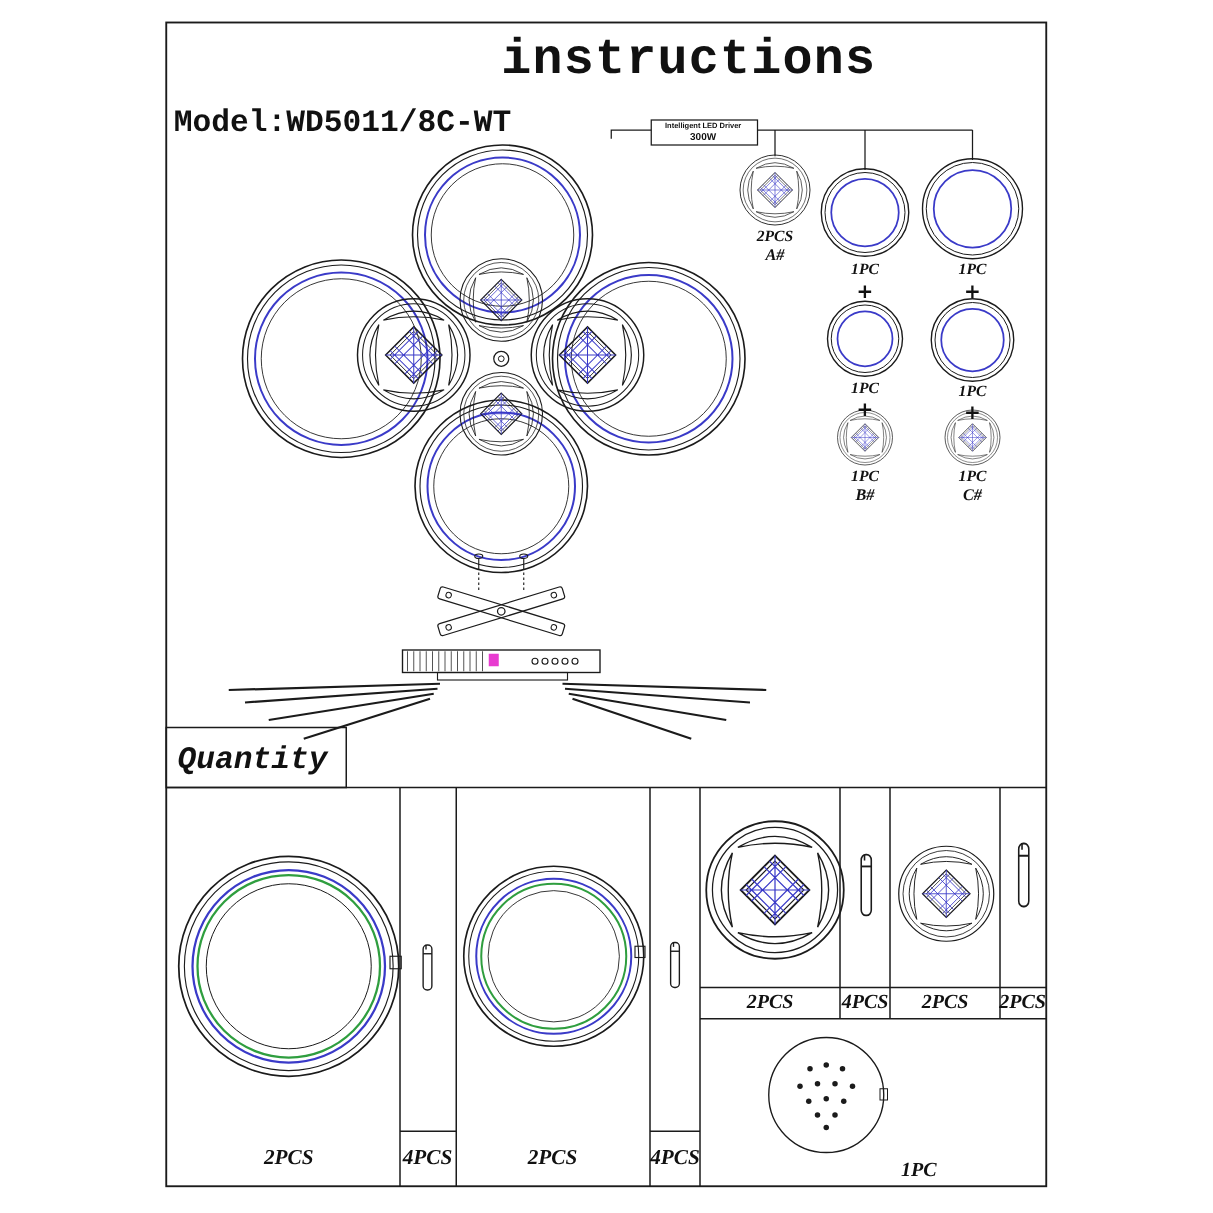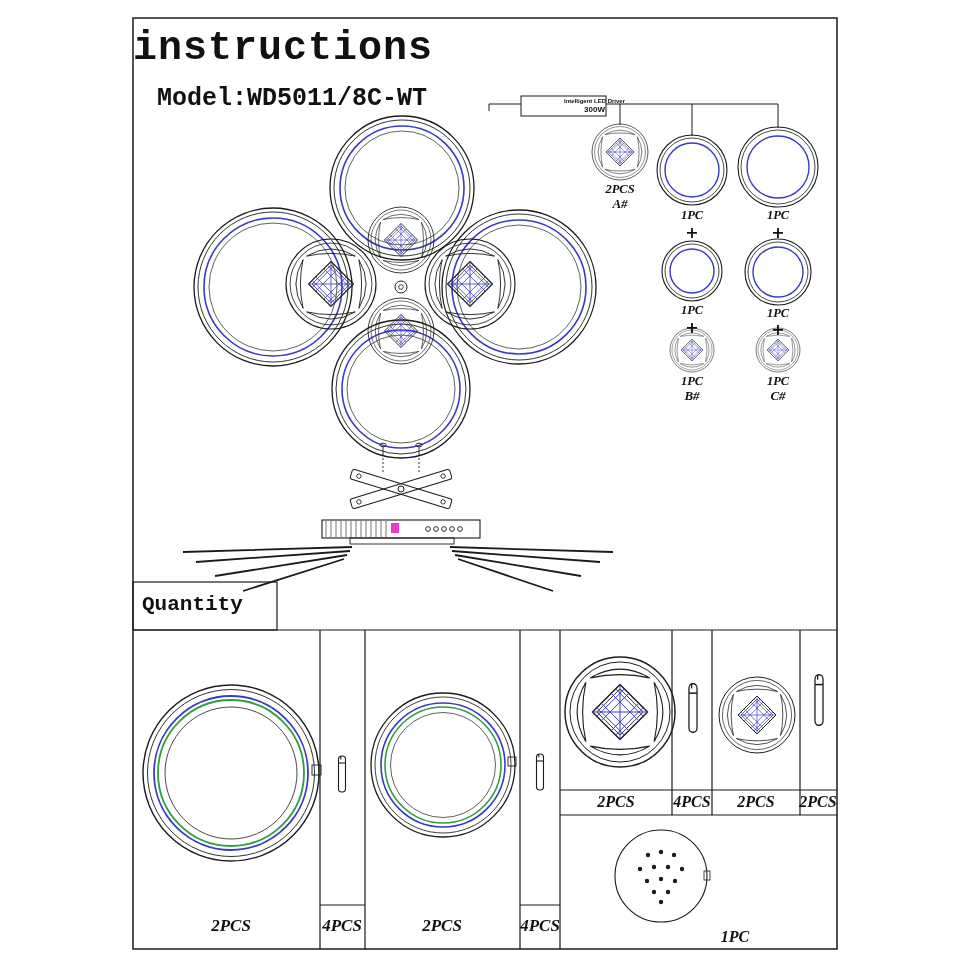--- a/index.html
+++ b/index.html
@@ -6,28 +6,28 @@
   .page{position:relative;width:970px;height:970px;background:#fff;color:#111;
         font-family:"Liberation Serif",serif;overflow:hidden;}
   svg{position:absolute;left:0;top:0;}
   .ln{fill:none;stroke:#1b1b1b;}
   .bl{fill:none;stroke:#3a3ac8;}
   .gr{fill:none;stroke:#2f9e3f;}
   .txt{position:absolute;white-space:nowrap;color:#111;}
   .c{transform:translateX(-50%);font-style:italic;}
   .title{font-family:"Liberation Mono",monospace;font-weight:700;font-size:40px;letter-spacing:1px;}
   .model{font-family:"Liberation Mono",monospace;font-weight:700;font-size:25px;}
-  .quantity{font-family:"Liberation Mono",monospace;font-weight:700;font-size:21px;}
+  .quantity{font-family:"Liberation Mono",monospace;font-weight:700;font-size:25px;font-style:italic;}
   .qty-big{font-size:17px;font-weight:700;}
   .qty-mid{font-size:16px;font-weight:700;}
   .qty-sm{font-size:12.5px;font-weight:700;}
   .code{font-size:13px;font-weight:700;}
   .plus{font-size:16px;font-weight:700;font-family:"DejaVu Sans",sans-serif;}
   .driver-box{position:absolute;left:521px;top:97px;width:83px;text-align:center;
-              font-family:"Liberation Sans",sans-serif;padding-left:32px;}
+              font-family:"Liberation Sans",sans-serif;}
   .driver-name{font-size:6px;font-weight:700;line-height:8px;}
   .driver-power{font-size:8px;font-weight:700;line-height:10px;}
 </style>
 </head>
 <body>
 
 <div class="page">
 
   <svg width="970" height="970" viewBox="0 0 970 970">
     <defs>
@@ -207,22 +207,22 @@
         <circle cx="647" cy="881" r="2.2"></circle>
           <circle cx="661" cy="879" r="2.2"></circle>
           <circle cx="675" cy="881" r="2.2"></circle>
         <circle cx="654" cy="892" r="2.2"></circle>
           <circle cx="668" cy="892" r="2.2"></circle>
           <circle cx="661" cy="902" r="2.2"></circle>
       </g>
     </g>
   </svg>
 
-  <div class="txt title" style="left:133px;top:26px;width:704px;">instructions</div>
-  <div class="txt model" style="left:157px;top:84px;">Model:WD5011/8C-WT</div>
+  <div class="txt title" style="left:133px;top:26px;width:836px;text-align:center;">instructions</div>
+  <div class="txt model" style="left:139px;top:84px;">Model:WD5011/8C-WT</div>
 
   <div class="driver-box">
     <div class="driver-name">Intelligent LED Driver</div>
     <div class="driver-power">300W</div>
   </div>
 
   <div class="txt qty-sm c" style="left:620px;top:182px;">2PCS</div>
   <div class="txt code c" style="left:620px;top:196px;">A#</div>
 
   <div class="txt qty-sm c" style="left:692px;top:208px;">1PC</div>

